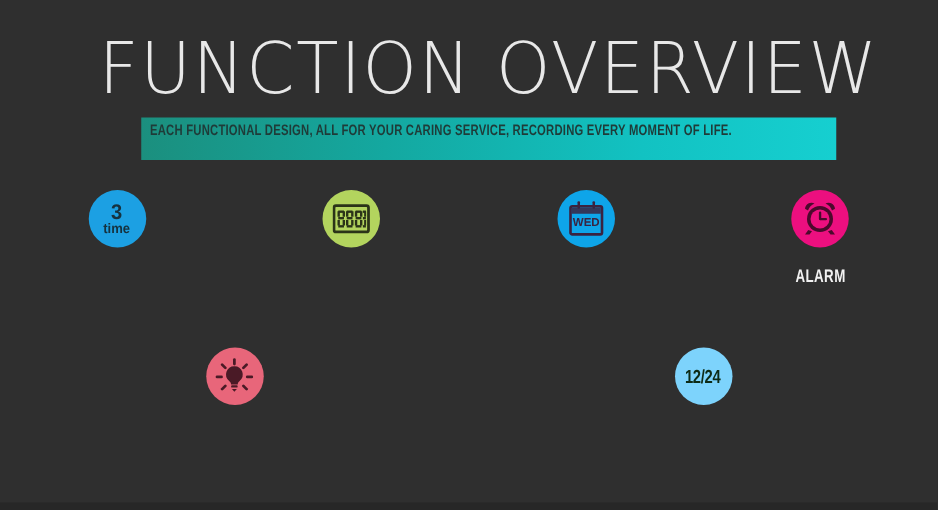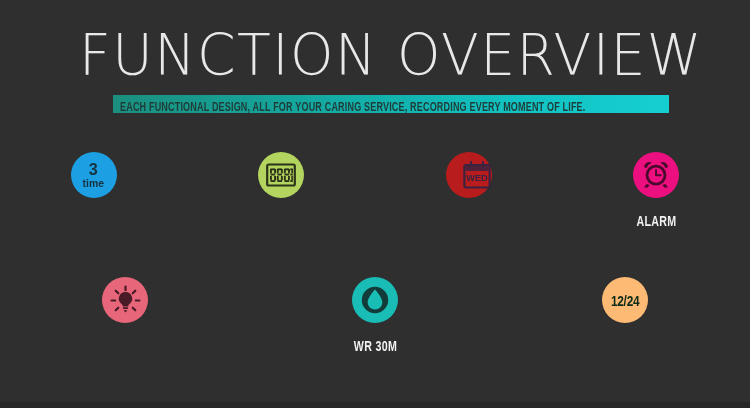--- a/index.html
+++ b/index.html
@@ -57,21 +57,21 @@
   }
 
   .subtitle-wrap {
     margin-top: 8px;
     text-align: center;
   }
 
   .subtitle-banner {
     display: inline-block;
     background: linear-gradient(to right, #1b8f7e 0%, #14a8a0 35%, #12c2c2 72%, #16cfd0 100%);
-    padding: 3px 7px 0 7px;
+    padding: 3px 7px 16px 7px;
     line-height: 13px;
     vertical-align: middle;
   }
 
   .subtitle-text {
     font-family: "Liberation Sans", sans-serif;
     font-weight: bold;
     font-size: 10.5px;
     letter-spacing: 0.2px;
     color: #1f3b38;
@@ -225,21 +225,21 @@
               <rect x="25.3" y="7.0" width="1.6" height="4.4"></rect>
               <rect x="24.3" y="11.6" width="2.4" height="1.9"></rect>
               <rect x="25.3" y="14.0" width="1.6" height="4.4"></rect>
               <rect x="24.3" y="18.1" width="2.4" height="1.9"></rect>
             </g>
           </svg>
         </div>
       </div>
 
       <div class="feature-cell">
-        <div class="icon-badge" style="background:#b91c1c;justify-content:flex-end;">
+        <div class="icon-badge" style="background:#0ea5e9;">
           <svg width="30" height="30" viewBox="0 0 30 30" aria-hidden="true">
 
             <rect x="8.0" y="1.0" width="2.0" height="6.0" rx="0.8" fill="#3a2340"></rect>
             <rect x="20.0" y="1.0" width="2.0" height="6.0" rx="0.8" fill="#3a2340"></rect>
 
             <rect x="2.4" y="5.0" width="25.2" height="22.5" rx="1.4" fill="none" stroke="#3a2340" stroke-width="2.1"></rect>
 
             <rect x="3.4" y="6.0" width="23.2" height="5.0" fill="#3a2340" opacity="0.85"></rect>
 
             <text x="15" y="21.2" text-anchor="middle" font-family="Liberation Sans, sans-serif" font-size="9.2" font-weight="bold" fill="#3a2340">WED</text>
@@ -288,32 +288,23 @@
             </g>
 
             <path d="M15.5 7.0 a6.6 6.6 0 0 1 4.0 11.9 c-1.0 0.8 -1.3 1.6 -1.3 2.6 h-5.4 c0 -1.0 -0.3 -1.8 -1.3 -2.6 a6.6 6.6 0 0 1 4.0 -11.9 z" fill="#4a1a26"></path>
 
             <rect x="12.9" y="22.2" width="5.2" height="1.8" rx="0.7" fill="#4a1a26"></rect>
             <path d="M13.5 25.2 h4.0 l-2.0 2.2 z" fill="#4a1a26"></path>
           </svg>
         </div>
       </div>
 
-      <div class="feature-cell">
-        <div class="icon-badge" style="background:#19bdb5;">
-          <svg width="30" height="30" viewBox="0 0 30 30" aria-hidden="true">
-            <circle cx="15" cy="15" r="13.2" fill="#123b39"></circle>
-            <path d="M15 4.6 c0 0 -7.4 8.0 -7.4 12.6 a7.4 7.4 0 0 0 14.8 0 c0 -4.6 -7.4 -12.6 -7.4 -12.6 z" fill="#19bdb5"></path>
-          </svg>
-        </div>
-        <div><span class="feature-label">WR 30M</span></div>
-      </div>
-
-      <div class="feature-cell">
-        <div class="icon-badge" style="background:#fdba74;">
+
+      <div class="feature-cell">
+        <div class="icon-badge" style="background:#7dd3fc;">
           <span class="badge-text-1224">12/24</span>
         </div>
       </div>
 
     </div>
 
   </div>
 
   <div class="bottom-strip"></div>
 </div>

